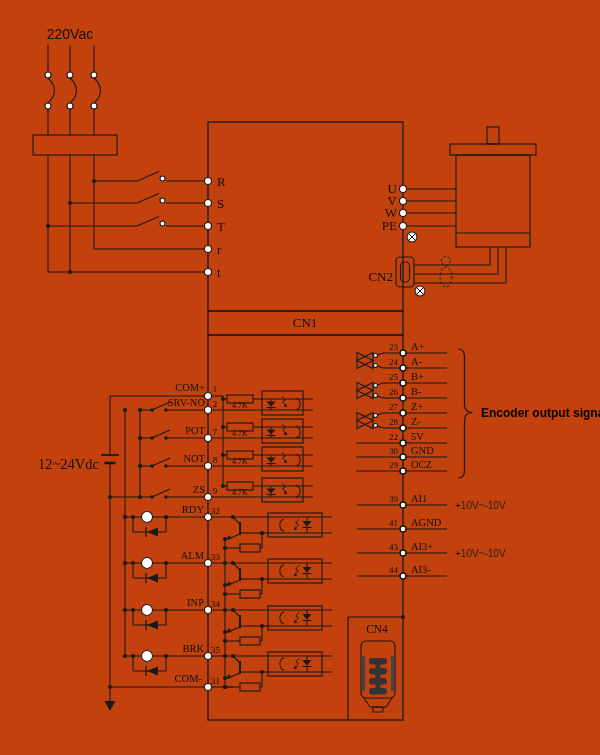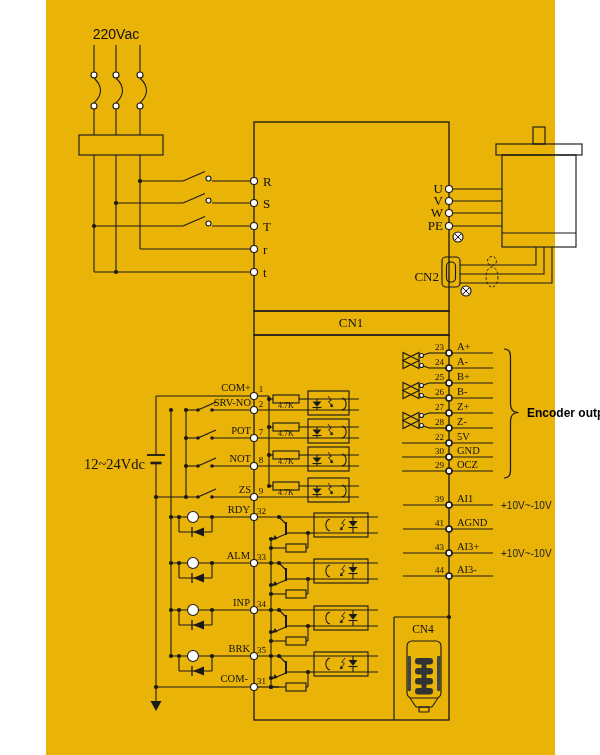--- a/index.html
+++ b/index.html
@@ -1,16 +1,16 @@
 <!DOCTYPE html>
 <html><head>
 <meta charset="utf-8">
 <style>
   html,body{margin:0;padding:0;background:#fff;}
-  #stage{width:509px;height:755px;position:relative;background:#eab308;margin:0 auto;}
+  #stage{width:600px;height:755px;position:relative;background:#c2410c;margin:0 auto;}
   svg{display:block;}
   text{user-select:none;}
   .t14s{font:14px "Liberation Sans",sans-serif;fill:#111;}
   .t14f{font:14.5px "Liberation Serif",serif;fill:#111;}
   .t13f{font:13px "Liberation Serif",serif;fill:#111;}
   .t11f{font:11.5px "Liberation Serif",serif;fill:#111;}
   .t10f{font:10.5px "Liberation Serif",serif;fill:#111;}
   .t9f{font:9px "Liberation Serif",serif;fill:#111;}
   .t8f{font:8px "Liberation Serif",serif;fill:#111;}
   .t10s{font:10px "Liberation Sans",sans-serif;fill:#222;}

